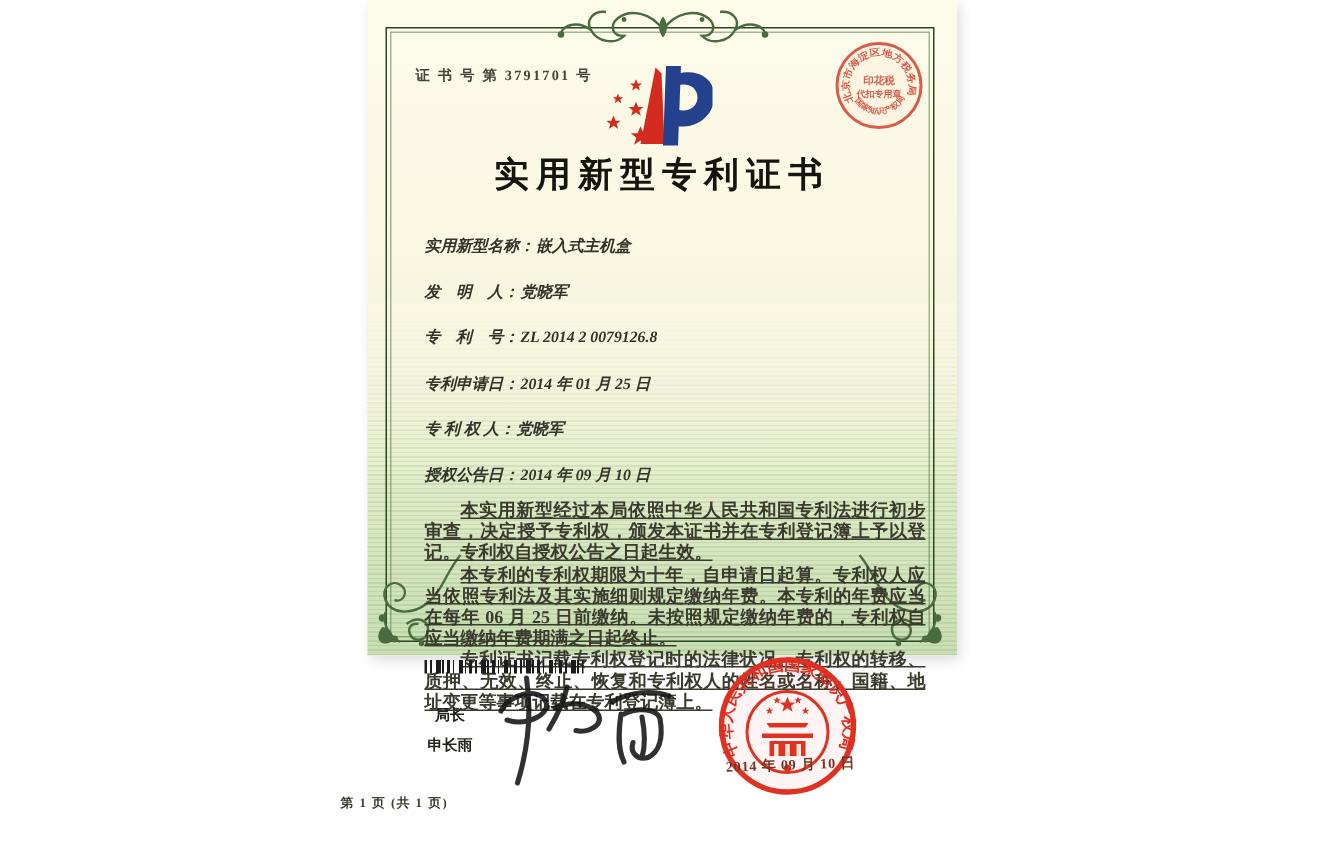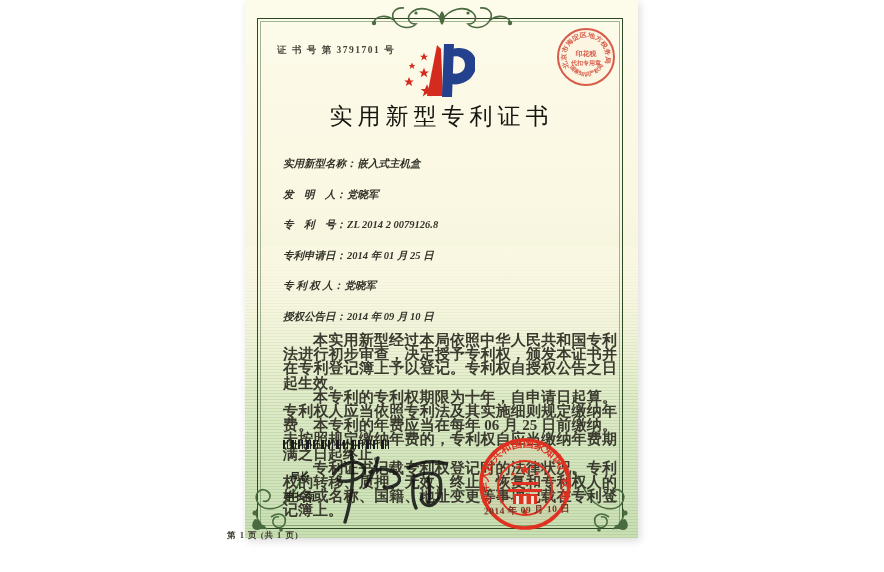--- a/index.html
+++ b/index.html
@@ -1,41 +1,41 @@
 <!DOCTYPE html>
 <html><head>
 <meta charset="utf-8">
 <style>
   html,body{margin:0;padding:0;background:#ffffff;}
   .stage{position:relative;width:884px;height:572px;background:#ffffff;overflow:hidden;
          font-family:"Liberation Serif","DejaVu Serif",serif;}
-  .paper{position:absolute;left:245px;top:0;width:393px;height:538px;
+  .paper{position:absolute;left:245px;top:0;width:393px;height:437px;
          background:linear-gradient(180deg,#fdfbea 0%,#faf7e2 38%,#f2f3da 55%,#e4edcc 70%,#d6e6c0 84%,#c9deb3 100%);
          box-shadow:2px 3px 8px rgba(0,0,0,.14);}
   .green-lines{position:absolute;left:0;right:0;top:46%;bottom:0;
          background:repeating-linear-gradient(0deg,rgba(98,148,78,.16) 0 1px,transparent 1px 3px);}
   .green-fade{position:absolute;left:0;right:0;top:46%;height:28%;
          background:linear-gradient(180deg,rgba(250,247,226,1),rgba(250,247,226,0));}
   .frame{position:absolute;left:12px;top:18px;right:15px;bottom:9px;border:1.5px solid #2c4724;}
   .frame:after{content:"";position:absolute;inset:2px;border:1px solid rgba(88,124,72,.55);}
   .ornament-top{position:absolute;left:50%;top:2px;transform:translateX(-50%);}
   .corner{position:absolute;bottom:5px;}
   .corner-left{left:4px;}
   .corner-right{right:7px;transform:scaleX(-1);}
   .cert-no{position:absolute;left:32px;top:44px;font-size:9.5px;letter-spacing:1.5px;color:#45453c;font-weight:600;}
   .logo{position:absolute;left:146px;top:40px;}
   .tax-seal{position:absolute;left:310px;top:26px;opacity:.82;}
   .title{position:absolute;left:0;right:0;top:101px;margin:0;text-align:center;
-         font-size:23px;font-weight:400;letter-spacing:5px;color:#15150f;}
+         font-size:23px;font-weight:700;letter-spacing:5px;color:#15150f;}
   .fields{position:absolute;left:38px;top:157px;right:20px;}
   .field-row{height:11px;margin-bottom:19.5px;font-size:10.5px;font-weight:600;color:#33332a;white-space:nowrap;font-style:italic;}
   .fvalue{margin-left:1px;}
   .paras{position:absolute;left:38px;top:333px;width:334px;}
-  .paras p{margin:0;font-size:15px;line-height:14.2px;text-align:justify;text-indent:2em;
-           color:#3a3a2e;font-weight:600;}
+  .paras p{margin:0;font-size:12px;line-height:14.2px;text-align:justify;text-indent:2em;
+           color:#3a3a2e;font-weight:600;text-decoration:underline;}
   .barcode{position:absolute;left:38px;top:440px;width:106px;height:9px;
            background:repeating-linear-gradient(90deg,#1c1c1c 0 2px,transparent 2px 4px,#1c1c1c 4px 5px,transparent 5px 8px,#1c1c1c 8px 11px,transparent 11px 12px,#1c1c1c 12px 13px,transparent 13px 15px);}
   .signer{position:absolute;left:40px;top:470px;font-size:10px;font-weight:700;color:#24241c;}
   .signer div{margin-bottom:6px;text-align:center;}
   .signature{position:absolute;left:75px;top:444px;}
   .sipo-seal{position:absolute;left:234px;top:438px;}
   .seal-date{position:absolute;left:228px;top:504px;width:108px;text-align:center;
              font-size:9.5px;font-weight:700;color:#7b3424;transform:rotate(-2deg);letter-spacing:.5px;}
   .footer{position:absolute;left:0;right:0;top:530px;text-align:left;transform:translateX(-18px);
           font-size:8.5px;letter-spacing:1px;color:#3c3c30;font-weight:600;}

